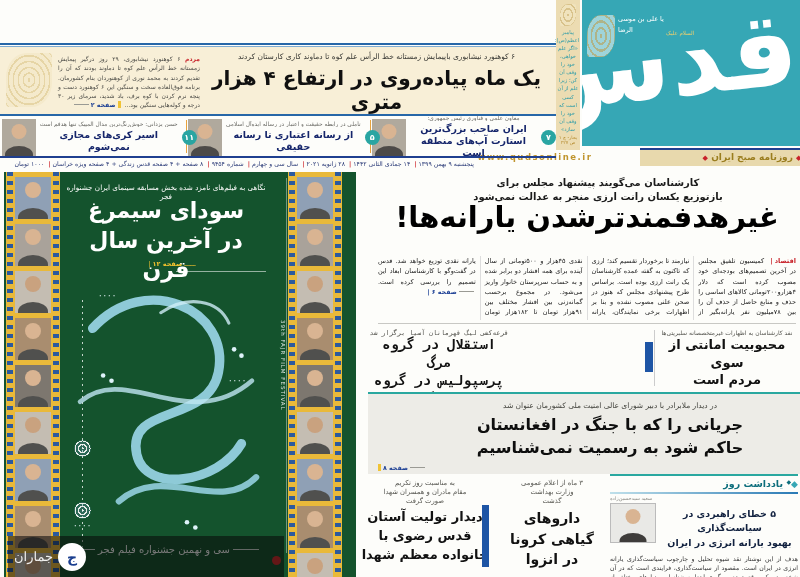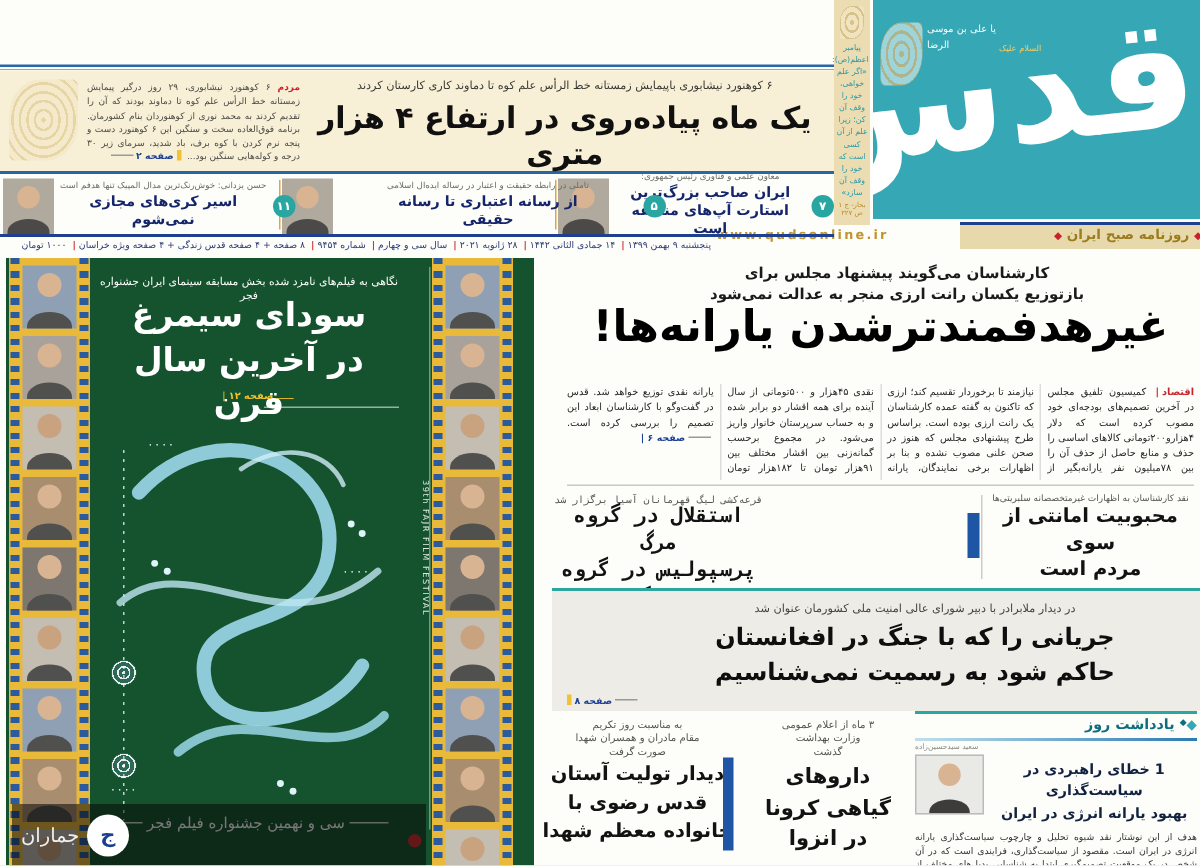--- a/index.html
+++ b/index.html
@@ -187,21 +187,21 @@
 
   <div class="titem" style="left:372px;width:184px;">
     <div class="tphoto"></div>
     <div class="ttext">
       <div class="tkick">معاون علمی و فناوری رئیس جمهوری:</div>
       <div class="thead">ایران صاحب بزرگ‌ترین استارت آپ‌های منطقه است</div>
     </div>
     <div class="pnum">۷</div>
   </div>
   <div class="abs tdiv" style="left:370px;"></div>
-  <div class="titem" style="left:188px;width:180px;gap:32px;">
+  <div class="titem" style="left:188px;width:180px;">
     <div class="tphoto"></div>
     <div class="ttext">
       <div class="tkick">تأملی در رابطه حقیقت و اعتبار در رساله ایده‌آل اسلامی</div>
       <div class="thead">از رسانه اعتباری تا رسانه حقیقی</div>
     </div>
     <div class="pnum">۵</div>
   </div>
   <div class="abs tdiv" style="left:186px;"></div>
   <div class="titem" style="left:2px;width:182px;">
     <div class="tphoto"></div>
@@ -359,21 +359,21 @@
   <div class="abs note">
     <div class="nHeader">
       <span class="nIcon">◆<b>◆</b></span>
       <span class="nLabel">یادداشت روز</span>
     </div>
     <div class="nRule"></div>
     <div class="nByline">سعید سیدحسین‌زاده</div>
     <div class="nRow">
       <div class="nPhoto"></div>
       <div class="nHead">
-        <span>1 خطای راهبردی در سیاست‌گذاری</span><br>
+        <span>۵ خطای راهبردی در سیاست‌گذاری</span><br>
         <span>بهبود یارانه انرژی در ایران</span>
       </div>
     </div>
     <div class="nBody">
       <span>هدف از این نوشتار نقد شیوه تحلیل و چارچوب سیاست‌گذاری یارانه انرژی در ایران است. مقصود از سیاست‌گذاری، فرایندی است که در آن شخص در یک موقعیت تصمیم‌گیری ابتدا به شناسایی بدیل‌های مختلف از موضوع می‌پردازد و...</span>
     </div>
   </div>
 
 </div>
 

